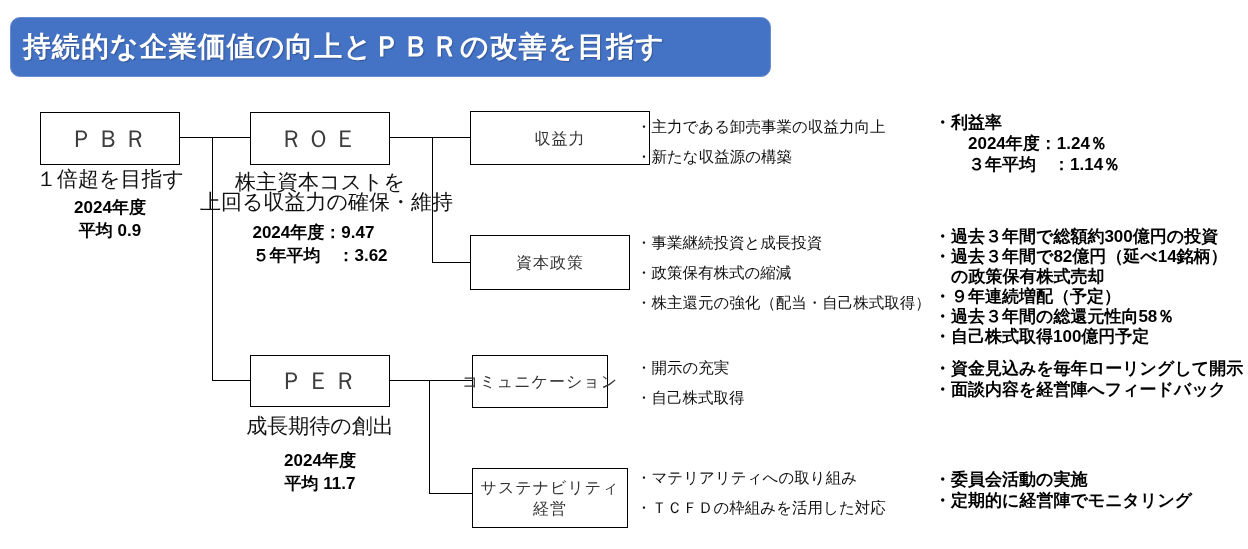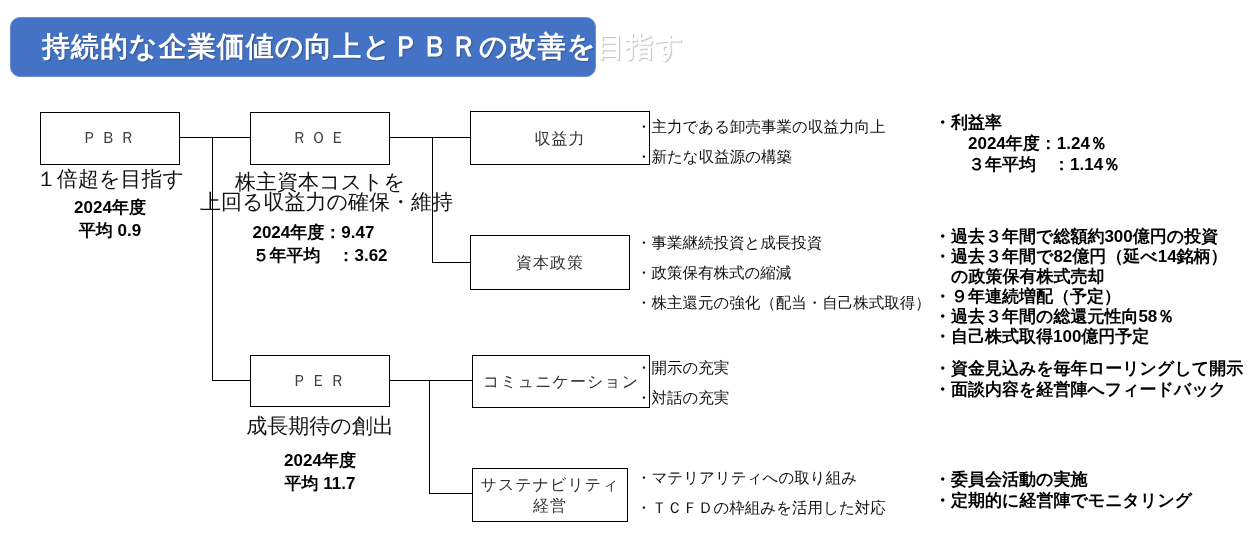--- a/index.html
+++ b/index.html
@@ -1,29 +1,29 @@
 <!DOCTYPE html>
 <html><head>
 <meta charset="utf-8">
 <style>
   html,body{margin:0;padding:0;background:#fff;}
   body{font-family:"Liberation Sans","DejaVu Sans",sans-serif;color:#000;}
   #canvas{position:relative;width:1248px;height:549px;background:#ffffff;overflow:hidden;}
 
   
-  .banner{position:absolute;left:10px;top:17px;width:586px;height:60px;
+  .banner{position:absolute;left:10px;top:17px;width:761px;height:60px;
           background:#4472C4;border-radius:10px;border:1px solid #6a8ed2;
-          display:flex;align-items:center;box-sizing:border-box;padding-left:31px;}
+          display:flex;align-items:center;box-sizing:border-box;padding-left:12px;}
   .banner-text{color:#ffffff;font-size:28px;font-weight:bold;letter-spacing:1px;
                text-shadow:1px 1px 1px rgba(0,0,0,0.25);white-space:nowrap;}
 
   
   .box{position:absolute;border:1.4px solid #000;background:#fff;box-sizing:border-box;
        display:flex;align-items:center;justify-content:center;flex-direction:column;}
-  .box-label{font-size:16px;color:#3d3d3d;letter-spacing:3px;white-space:nowrap;}
+  .box-label{font-size:24px;color:#3d3d3d;letter-spacing:3px;white-space:nowrap;}
   .cat-label{font-size:16px;color:#333;letter-spacing:1px;white-space:nowrap;line-height:21px;text-align:center;}
 
   
   .hline,.vline{position:absolute;background:#000;}
   .hline{height:1.4px;}
   .vline{width:1.4px;}
 
   
   .txt{position:absolute;white-space:nowrap;}
   .center{text-align:center;}
@@ -86,40 +86,40 @@
     <div>2024年度</div>
     <div>平均 11.7</div>
   </div>
 
   <div class="box" style="left:470px;top:111px;width:180px;height:54px;">
     <span class="cat-label">収益力</span>
   </div>
   <div class="box" style="left:470px;top:235px;width:160px;height:55px;">
     <span class="cat-label">資本政策</span>
   </div>
-  <div class="box" style="left:472px;top:355px;width:178px;height:53px;">
+  <div class="box" style="left:472px;top:355px;width:136px;height:53px;">
     <span class="cat-label">コミュニケーション</span>
   </div>
-  <div class="box" style="left:472px;top:468px;width:156px;height:54px;">
+  <div class="box" style="left:472px;top:468px;width:156px;height:60px;">
     <span class="cat-label">サステナビリティ</span>
     <span class="cat-label">経営</span>
   </div>
 
   <div class="txt mb" style="left:636px;top:112px;">
     <div>・主力である卸売事業の収益力向上</div>
     <div>・新たな収益源の構築</div>
   </div>
   <div class="txt mb" style="left:636px;top:228px;">
     <div>・事業継続投資と成長投資</div>
     <div>・政策保有株式の縮減</div>
     <div>・株主還元の強化（配当・自己株式取得）</div>
   </div>
   <div class="txt mb" style="left:636px;top:353px;">
     <div>・開示の充実</div>
-    <div>・対話の充実</div>
+    <div>・自己株式取得</div>
   </div>
   <div class="txt mb" style="left:636px;top:463px;">
     <div>・マテリアリティへの取り組み</div>
     <div>・ＴＣＦＤの枠組みを活用した対応</div>
   </div>
 
   <div class="txt rb" style="left:934px;top:112px;">
     <div>・利益率</div>
     <div>　　2024年度：1.24％</div>
     <div>　　３年平均　：1.14％</div>

